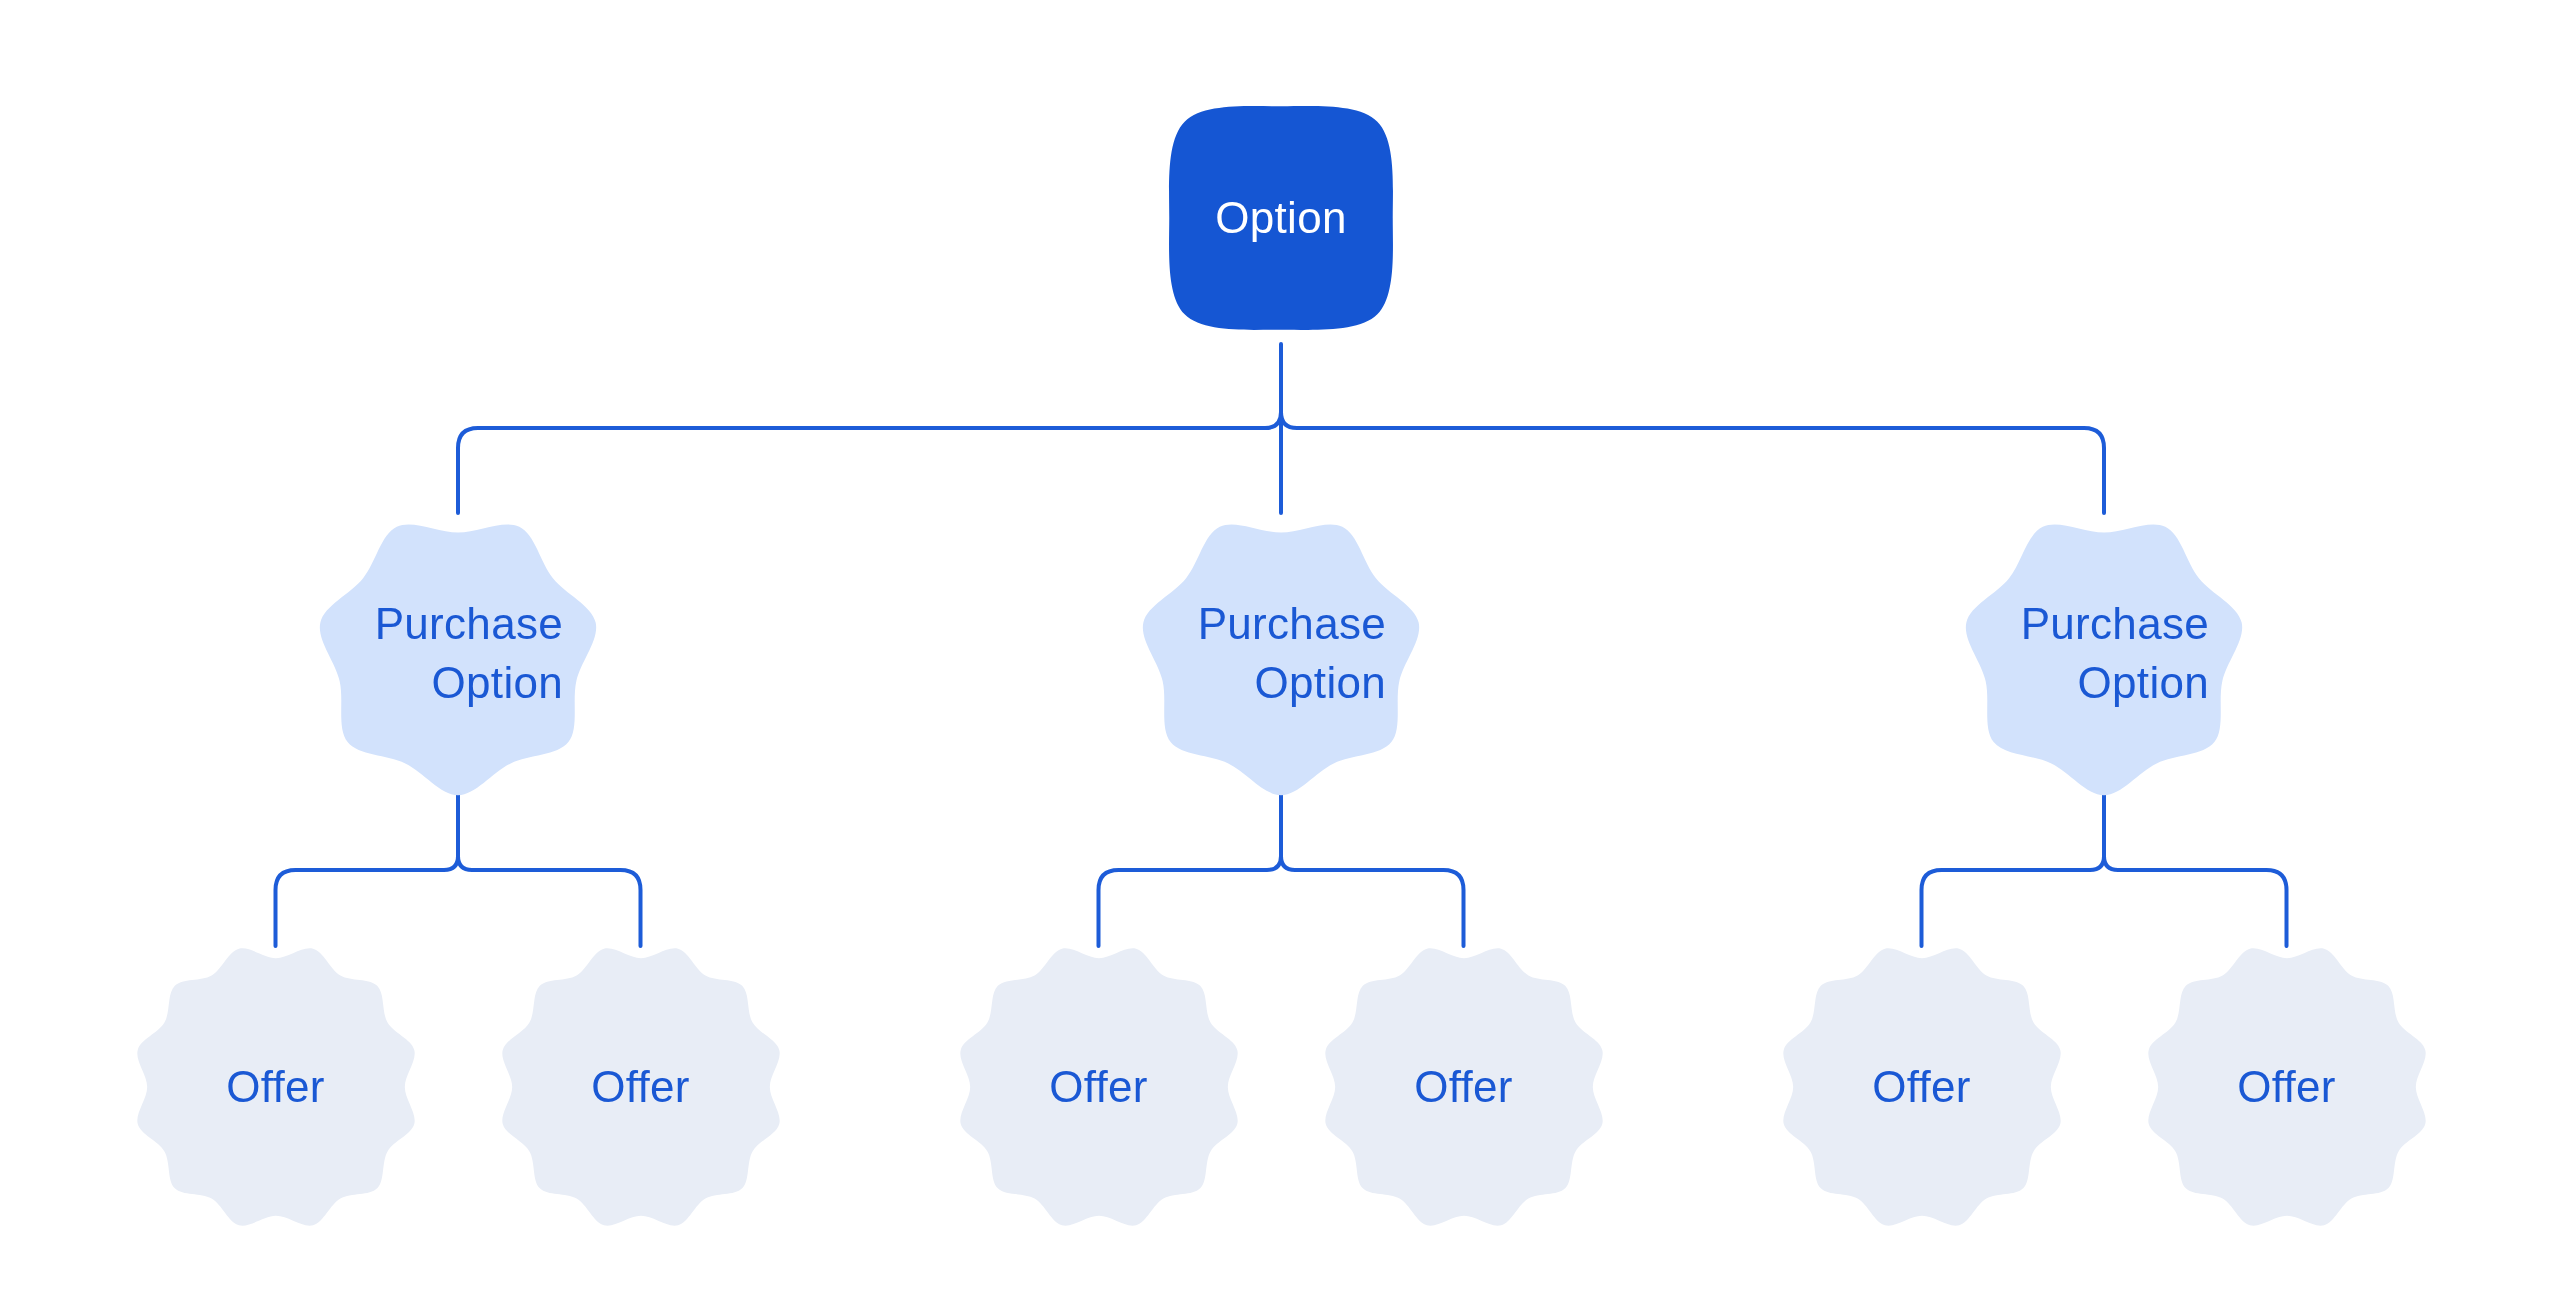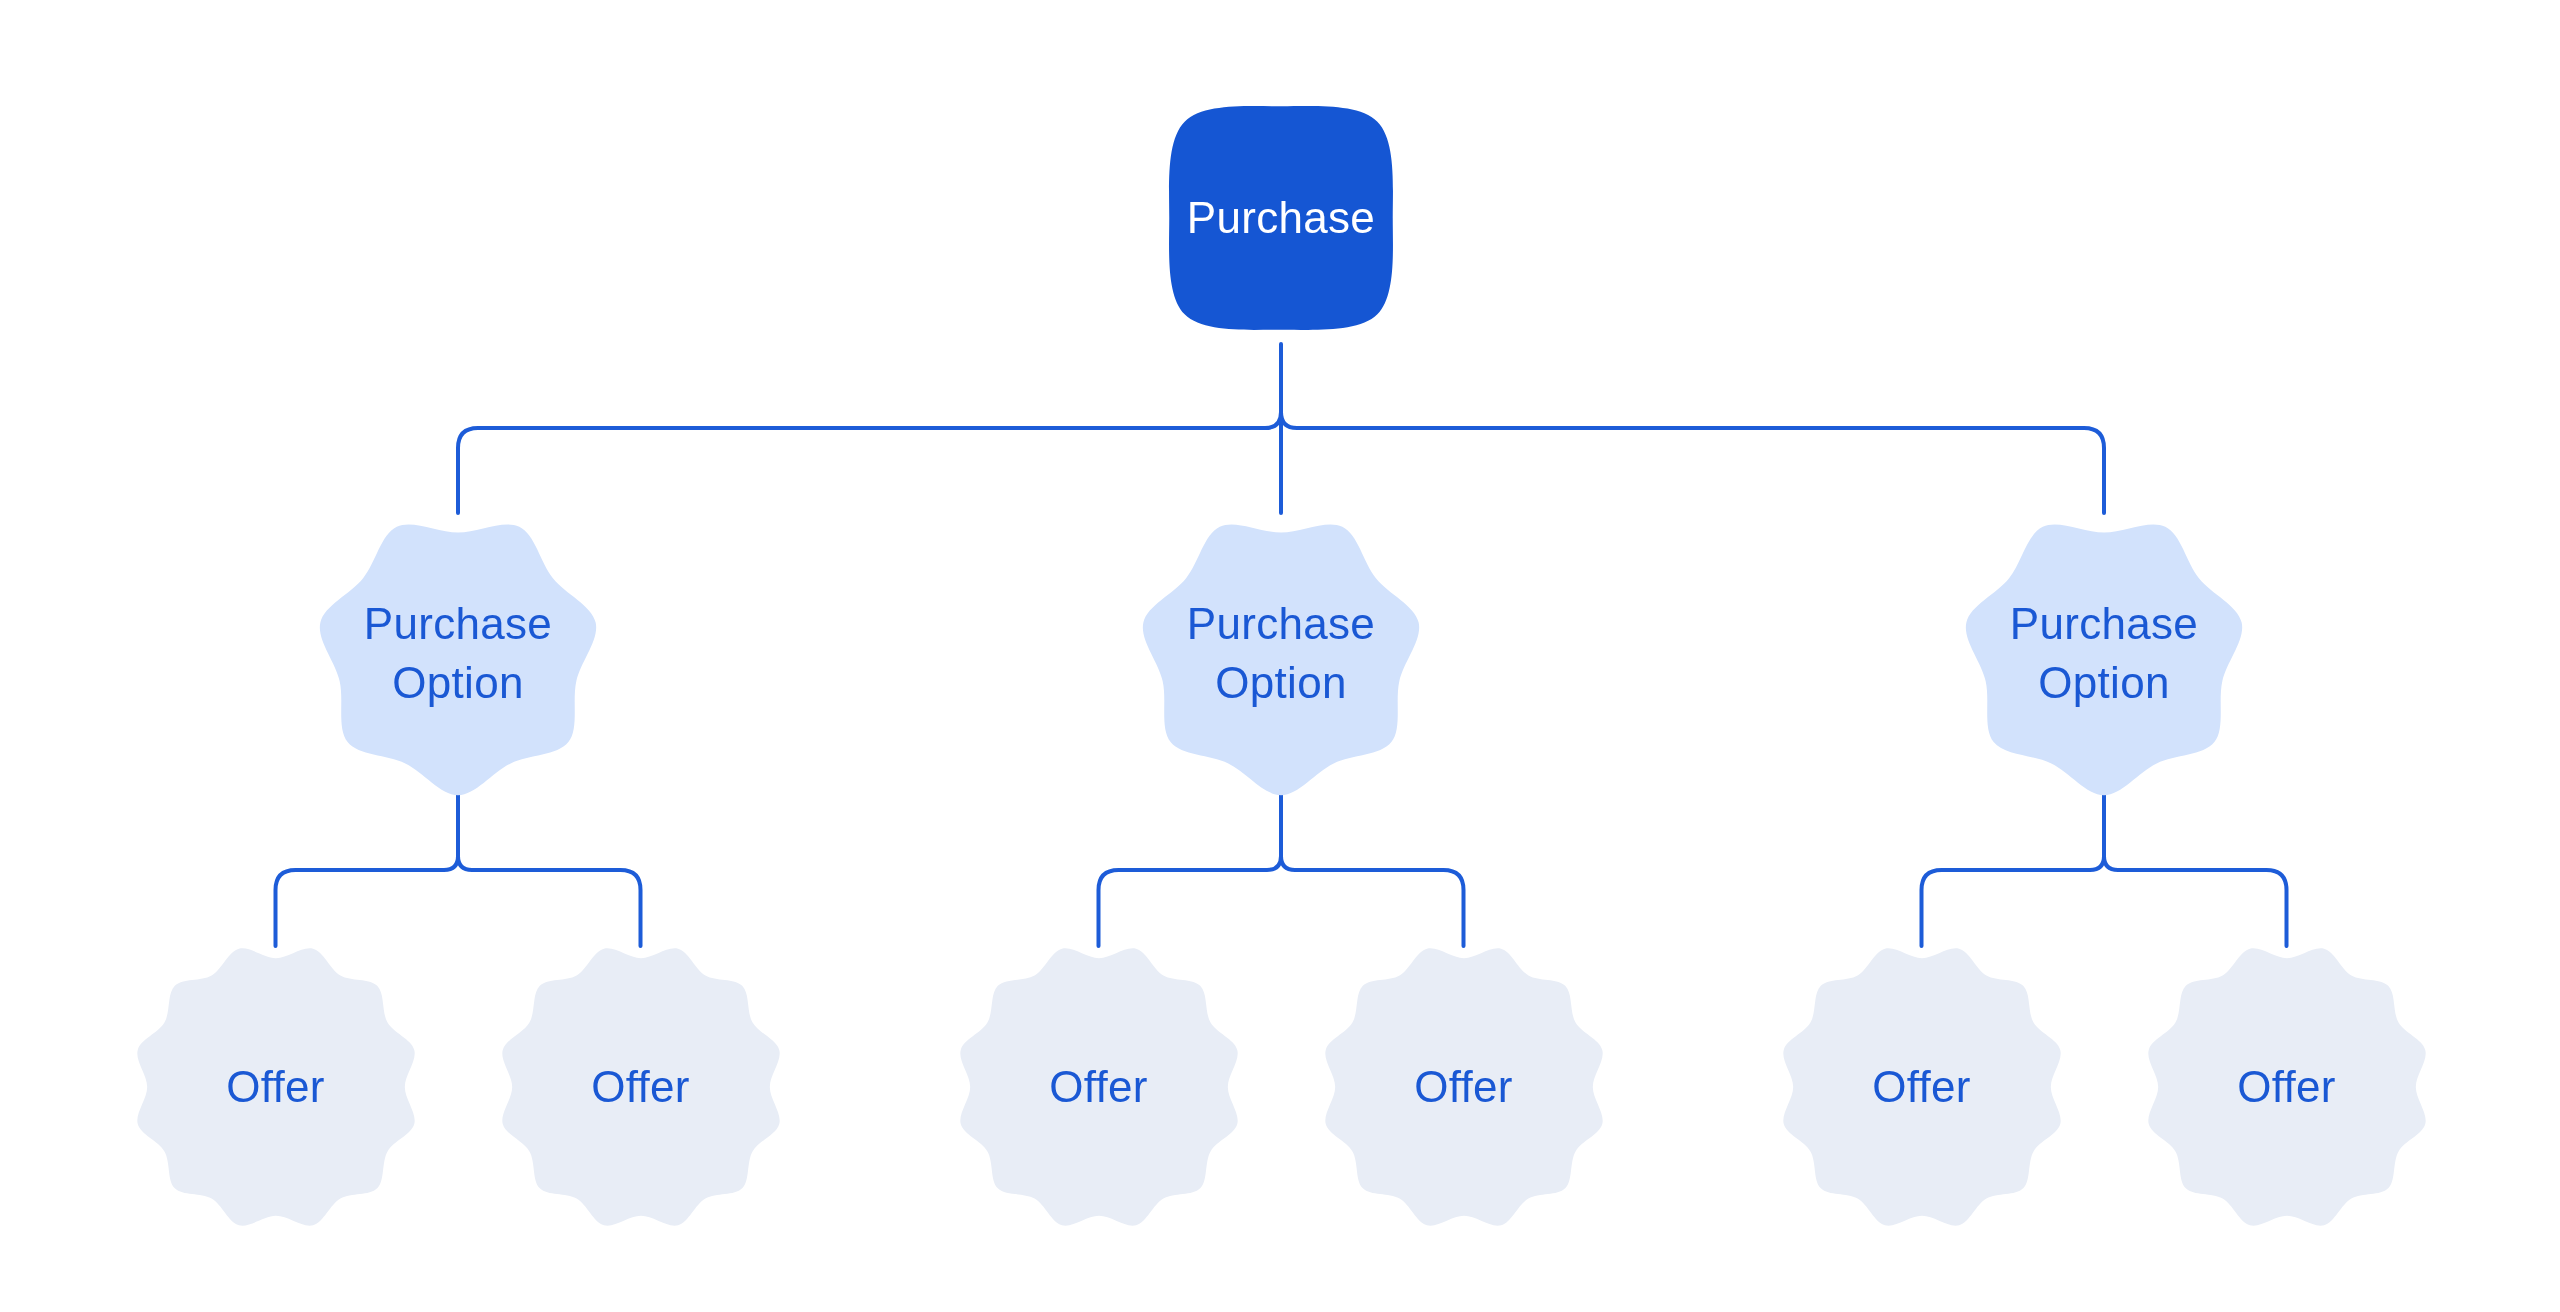--- a/index.html
+++ b/index.html
@@ -31,35 +31,35 @@
   .node .label {
     position: relative;
     z-index: 2;
     font-size: 44px;
     font-weight: 500;
     line-height: 1.34;
     text-align: center;
     letter-spacing: 0.3px;
   }
   .node.product .label { color: #ffffff; }
-  .node.purchase .label { width: 210px; }
+  .node.purchase .label { width: 210px; text-align: right; }
 </style>
 </head>
 <body>
 
 <div class="canvas">
   <svg id="connectors" viewBox="0 0 2560 1312" xmlns="http://www.w3.org/2000/svg">
     <path id="connector-path" fill="none" stroke-width="4" stroke-linecap="round" stroke-linejoin="round" d="M1281 344 V513 M458 513 V448 Q458 428 478 428 H1265 Q1281 428 1281 412 M2104 513 V448 Q2104 428 2084 428 H1297 Q1281 428 1281 412 M458 794 V858 M275.5 946 V890 Q275.5 870 295.5 870 H444 Q458 870 458 856 M640.5 946 V890 Q640.5 870 620.5 870 H472 Q458 870 458 856 M1281 794 V858 M1098.5 946 V890 Q1098.5 870 1118.5 870 H1267 Q1281 870 1281 856 M1463.5 946 V890 Q1463.5 870 1443.5 870 H1295 Q1281 870 1281 856 M2104 794 V858 M1921.5 946 V890 Q1921.5 870 1941.5 870 H2090 Q2104 870 2104 856 M2286.5 946 V890 Q2286.5 870 2266.5 870 H2118 Q2104 870 2104 856" stroke="#1d5cd8"></path>
   </svg>
   <div id="nodes">
       <div class="node product" style="left: 1142px; top: 79px; width: 278px; height: 278px;">
         <svg class="blob" viewBox="-102 -102 204 204">
           <path d="M-70.71 -70.71C-57.04 -84.38 -23.57 -82.00 -0.00 -82.00C23.57 -82.00 57.04 -84.38 70.71 -70.71C84.38 -57.04 82.00 -23.57 82.00 -0.00C82.00 23.57 84.38 57.04 70.71 70.71C57.04 84.38 23.57 82.00 0.00 82.00C-23.57 82.00 -57.04 84.38 -70.71 70.71C-84.38 57.04 -82.00 23.57 -82.00 0.00C-82.00 -23.57 -84.38 -57.04 -70.71 -70.71Z" fill="#1556d3"></path>
         </svg>
-        <span class="label" style="color: rgb(255, 255, 255);">Purchase</span>
+        <span class="label" style="color: rgb(255, 255, 255);">Option</span>
       </div>
       <div class="node purchase" style="left: 314px; top: 510px; width: 288px; height: 288px;">
         <svg class="blob" viewBox="-102 -102 204 204">
           <path d="M-43.37 -90.11C-32.16 -95.50 -14.45 -86.00 0.02 -86.00C14.48 -86.00 32.20 -95.49 43.41 -90.09C54.61 -84.69 58.23 -64.92 67.25 -53.61C76.26 -42.30 94.73 -34.36 97.50 -22.23C100.26 -10.11 87.06 5.05 83.84 19.15C80.62 33.25 85.93 52.64 78.17 62.36C70.41 72.09 50.33 71.22 37.30 77.49C24.27 83.76 12.42 100.00 -0.02 100.00C-12.46 100.00 -24.30 83.75 -37.33 77.48C-50.36 71.20 -70.44 72.06 -78.20 62.33C-85.95 52.61 -80.63 33.22 -83.85 19.12C-87.06 5.02 -100.26 -10.15 -97.49 -22.27C-94.72 -34.40 -76.25 -42.33 -67.23 -53.63C-58.21 -64.94 -54.58 -84.71 -43.37 -90.11Z" fill="#d2e2fc"></path>
         </svg>
         <span class="label" style="color: rgb(26, 88, 212);">Purchase Option</span>
       </div>
       <div class="node purchase" style="left: 1137px; top: 510px; width: 288px; height: 288px;">
         <svg class="blob" viewBox="-102 -102 204 204">
           <path d="M-43.37 -90.11C-32.16 -95.50 -14.45 -86.00 0.02 -86.00C14.48 -86.00 32.20 -95.49 43.41 -90.09C54.61 -84.69 58.23 -64.92 67.25 -53.61C76.26 -42.30 94.73 -34.36 97.50 -22.23C100.26 -10.11 87.06 5.05 83.84 19.15C80.62 33.25 85.93 52.64 78.17 62.36C70.41 72.09 50.33 71.22 37.30 77.49C24.27 83.76 12.42 100.00 -0.02 100.00C-12.46 100.00 -24.30 83.75 -37.33 77.48C-50.36 71.20 -70.44 72.06 -78.20 62.33C-85.95 52.61 -80.63 33.22 -83.85 19.12C-87.06 5.02 -100.26 -10.15 -97.49 -22.27C-94.72 -34.40 -76.25 -42.33 -67.23 -53.63C-58.21 -64.94 -54.58 -84.71 -43.37 -90.11Z" fill="#d2e2fc"></path>

